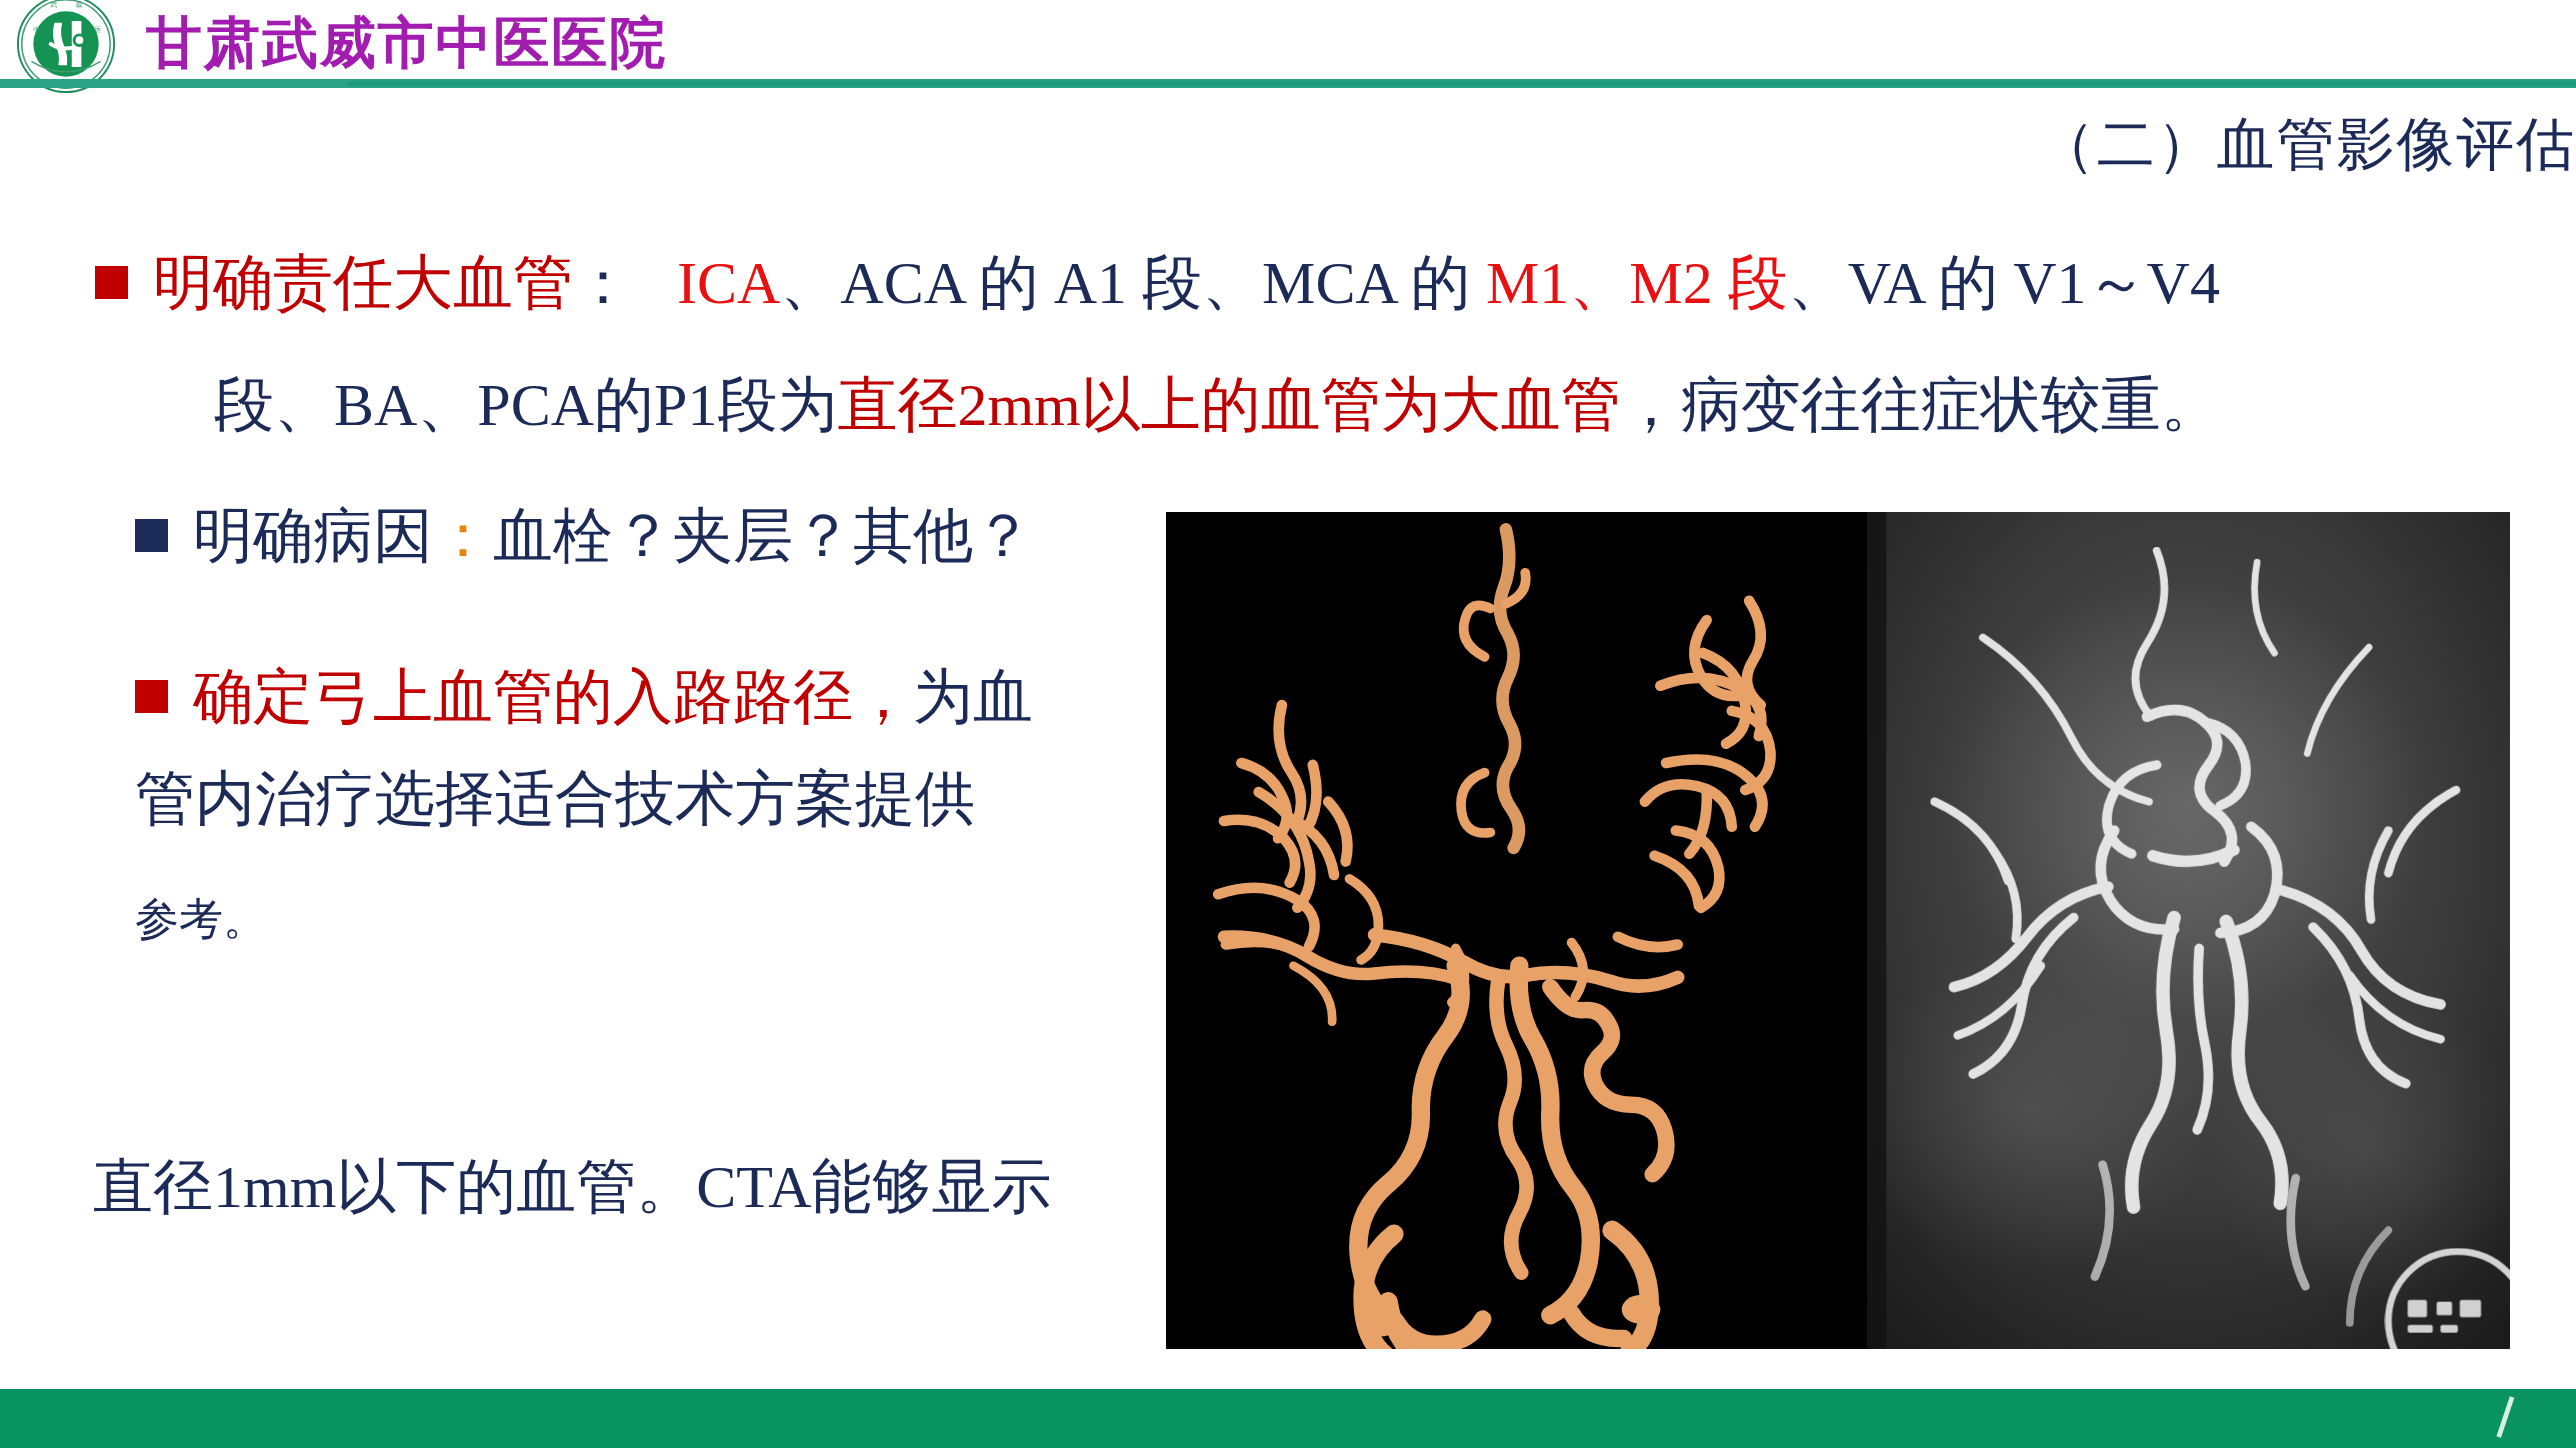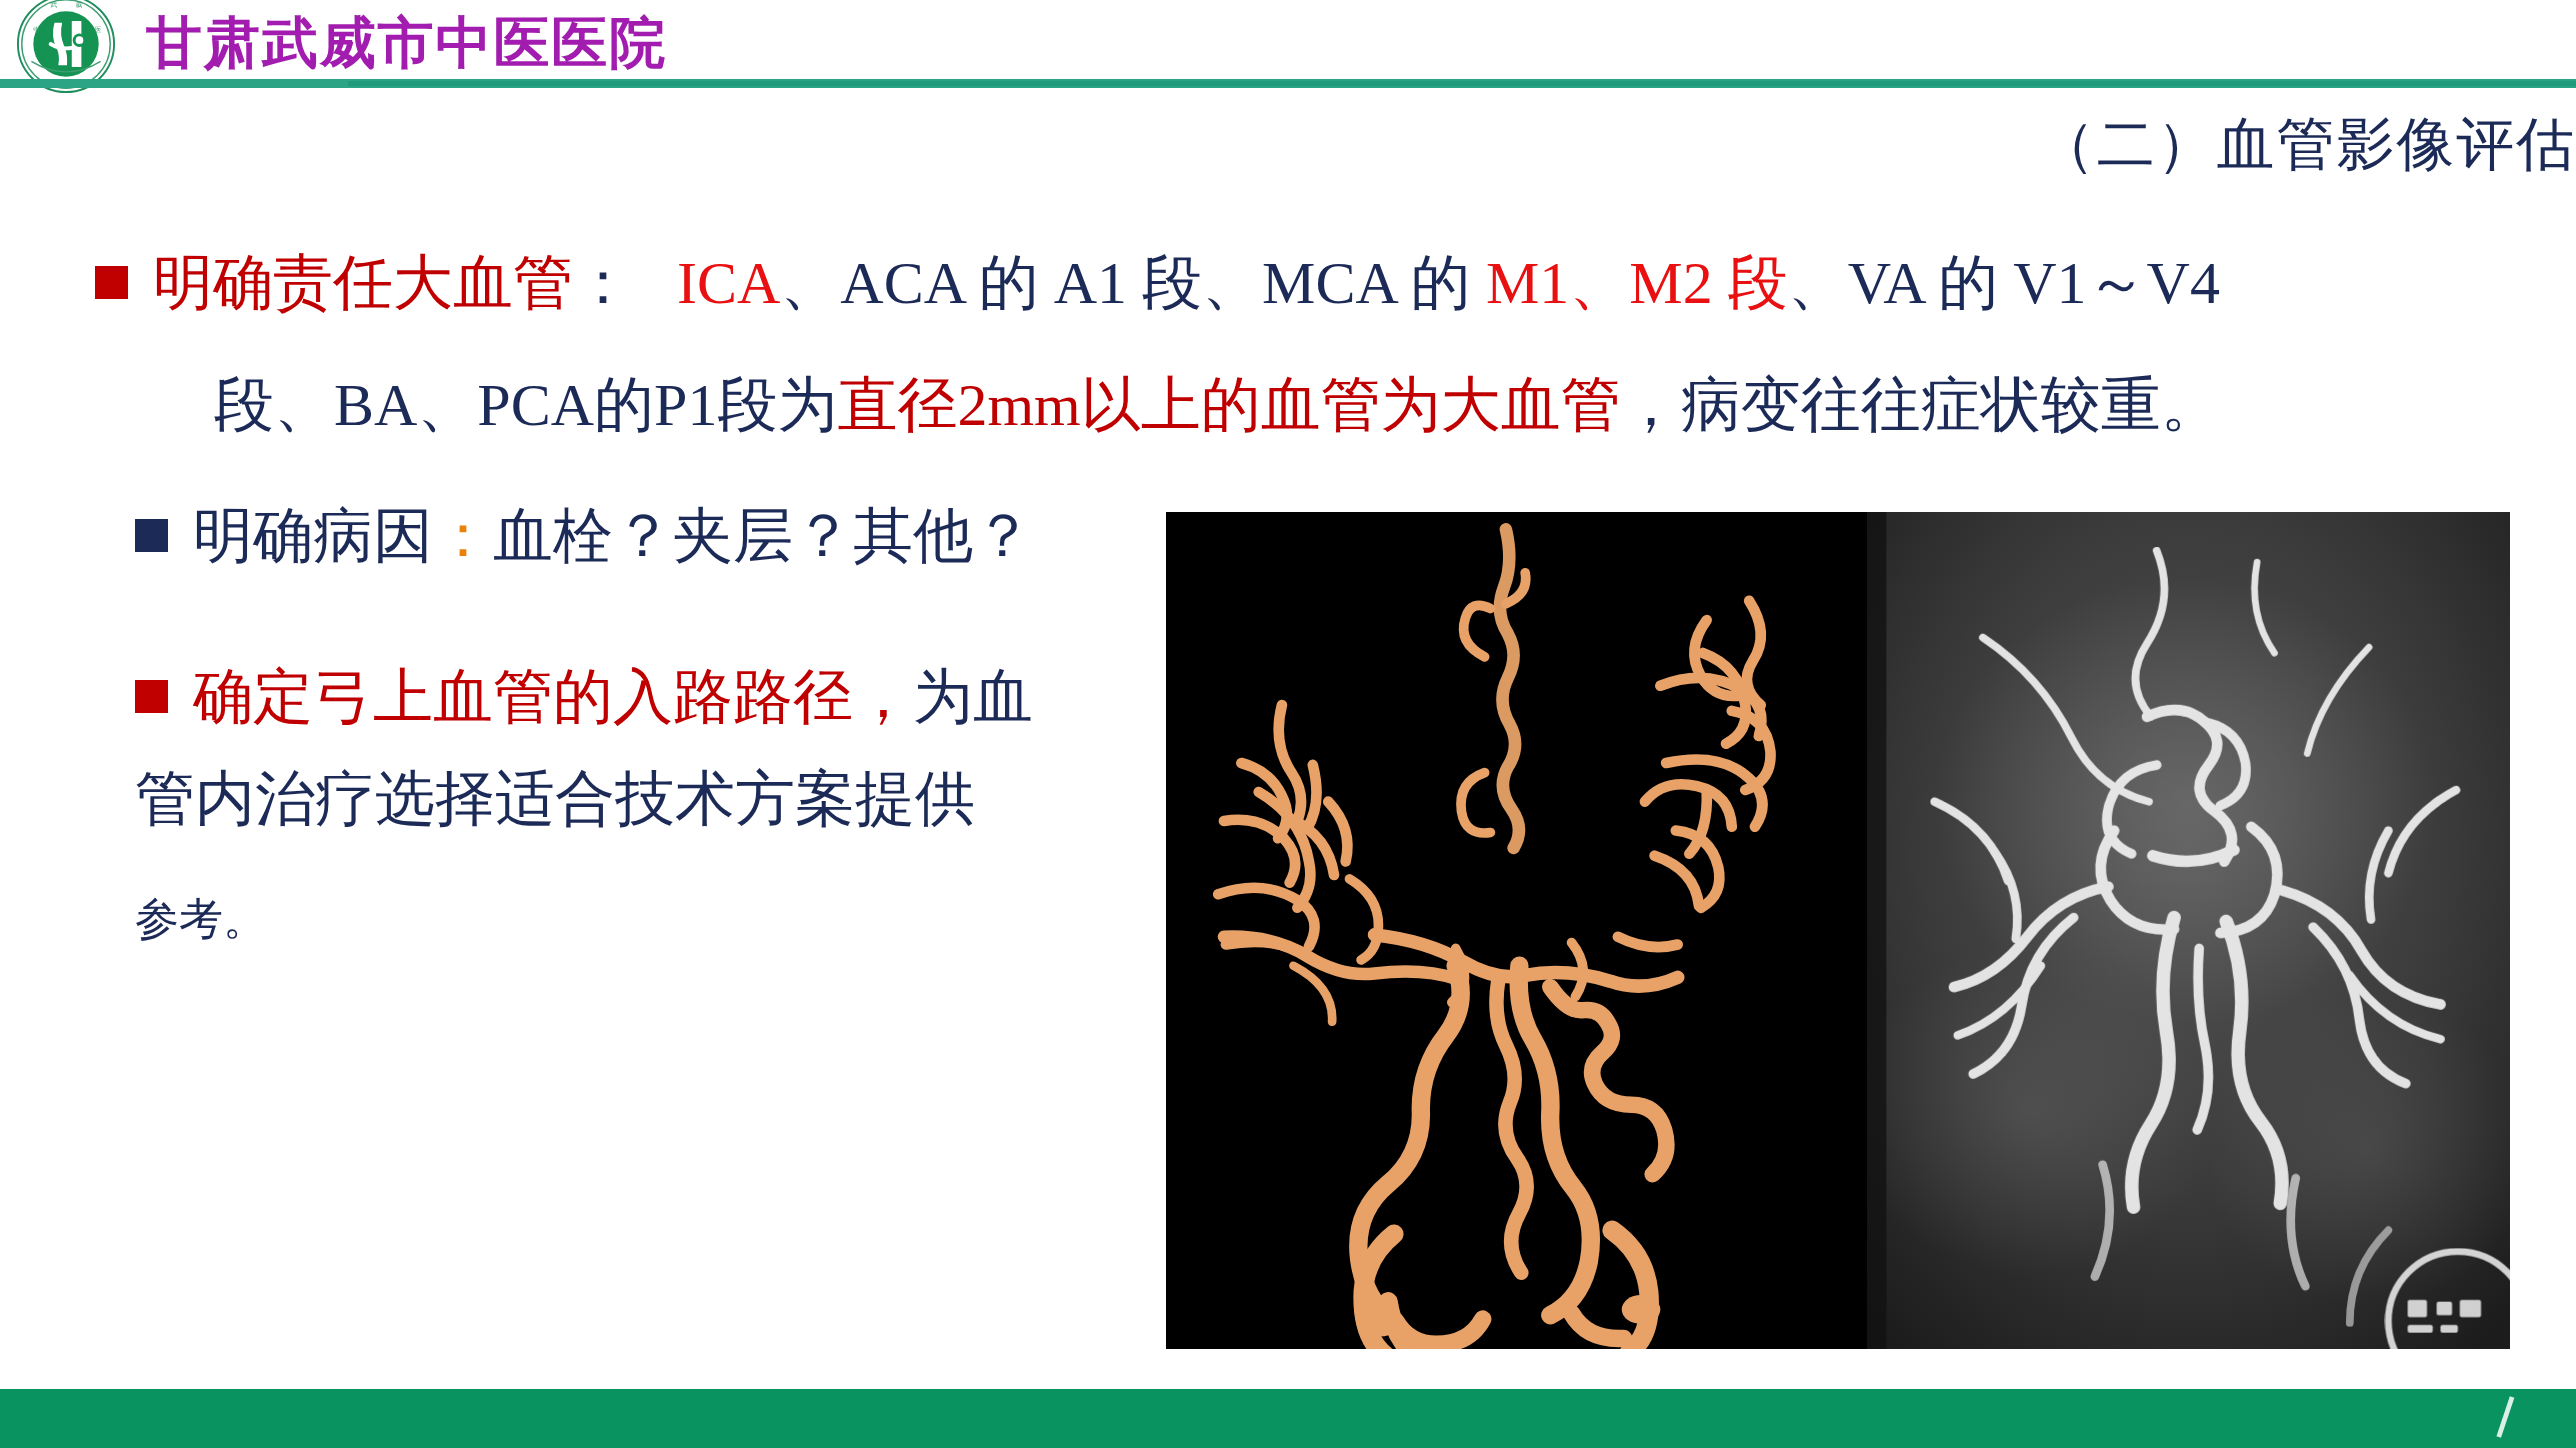--- a/index.html
+++ b/index.html
@@ -185,20 +185,23 @@
 
   <div class="line" style="left:135px; top:547px; font-size:60px;">
     <span class="navy">管内治疗选择适合技术方案提供</span>
   </div>
 
   <div class="line" style="left:135px; top:676px; font-size:44px;">
     <span class="navy">参考。</span>
   </div>
 
 
+  <div class="line" style="left:93px; top:935px; font-size:60px;">
+    <span class="navy">直径1mm以下的血管。CTA能够显示</span>
+  </div>
 
 </div>
 
 <div class="img-cta">
   <svg width="701" height="837" viewBox="0 0 726 867">
     <rect width="726" height="867" fill="#000000"></rect>
     <g fill="none" stroke="#e8a268" stroke-linecap="round" stroke-linejoin="round">
 
       <path d="M352 18 q8 34 -2 60 q-10 26 4 48 q12 22 0 46 q-12 24 2 48 q12 22 -2 44 q-12 22 4 44 q14 20 2 40" stroke-width="13" opacity="0.95"></path>
       <path d="M330 150 q-28 -14 -20 -40 q6 -20 26 -10" stroke-width="10"></path>

